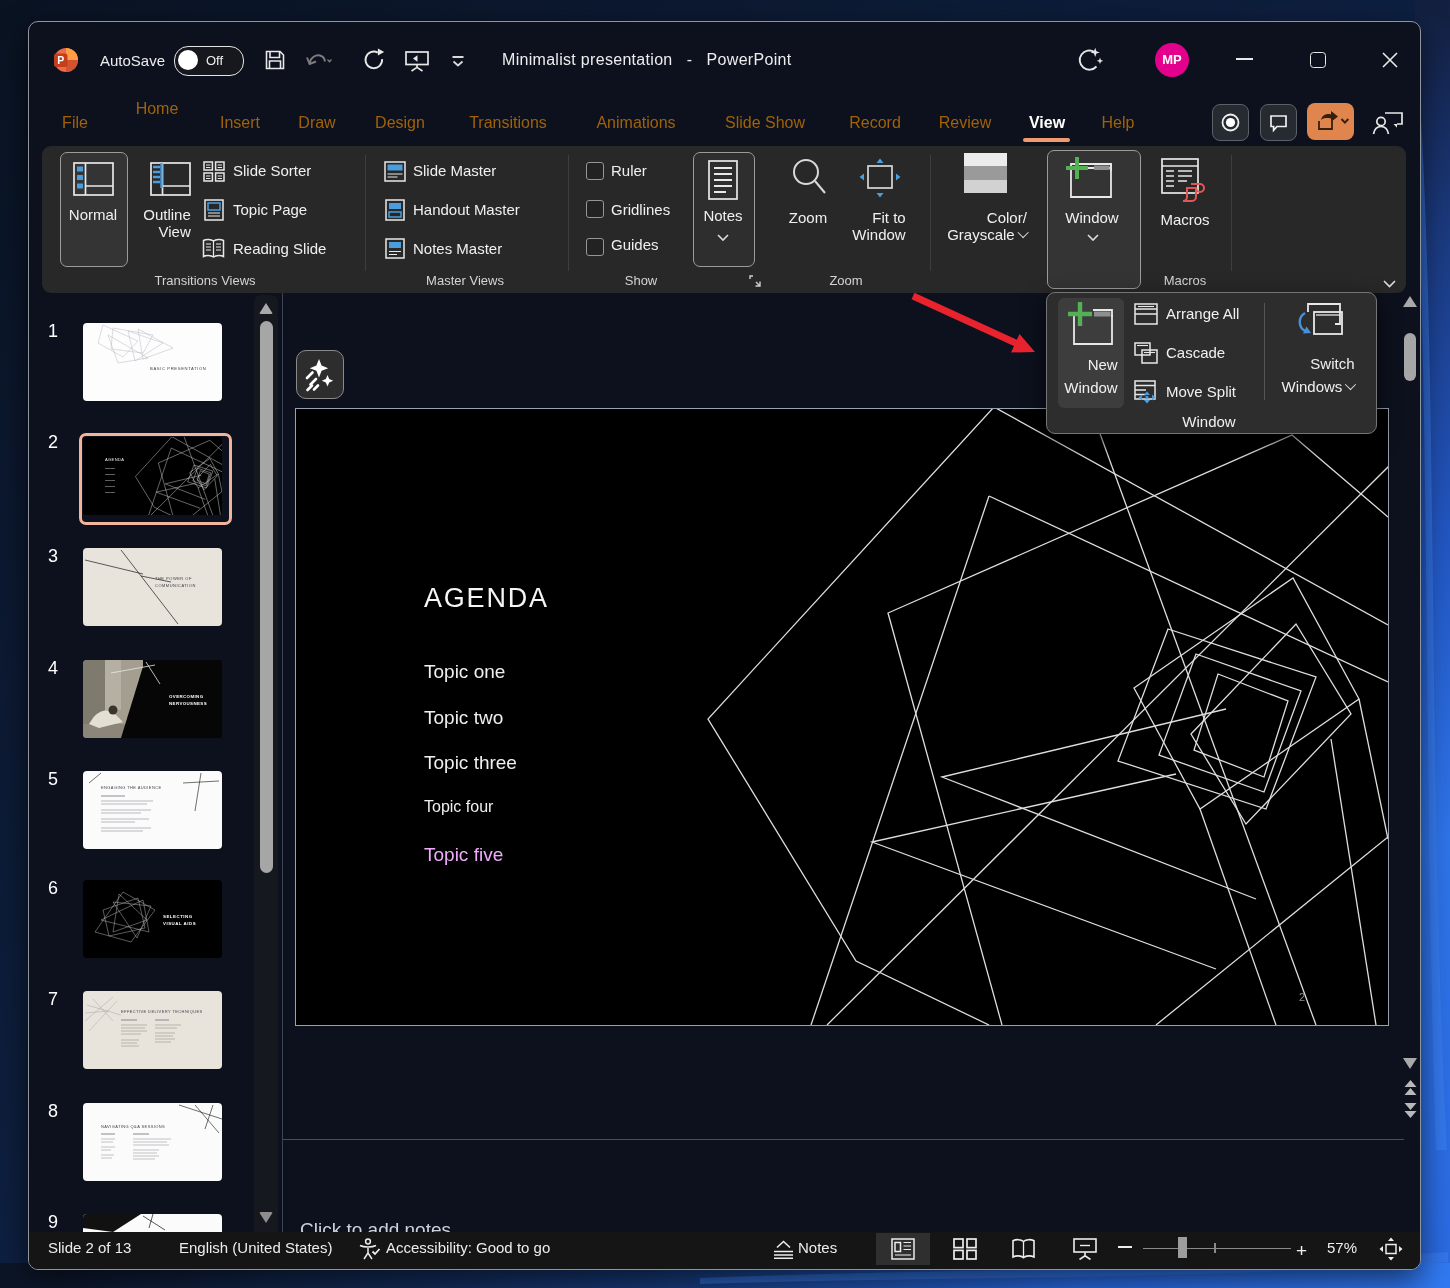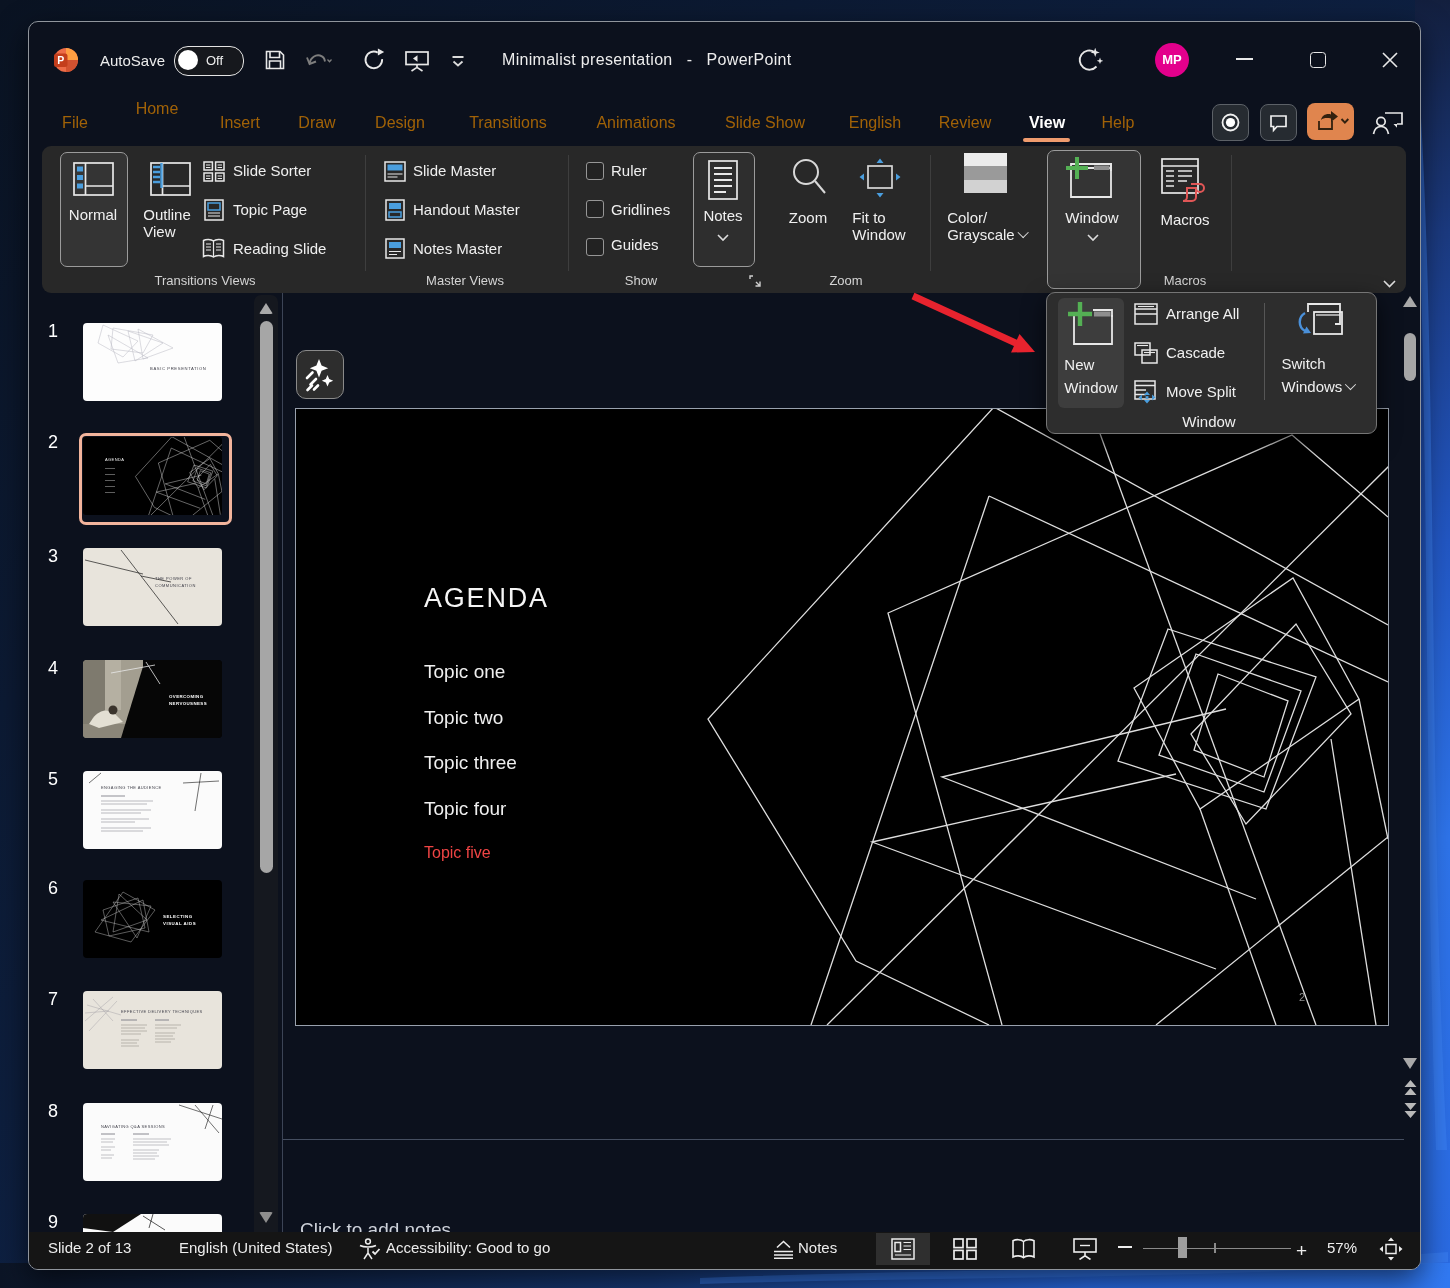--- a/index.html
+++ b/index.html
@@ -11,21 +11,21 @@
 #winc{left:-29px;top:-22px;width:1450px;height:1288px}
 svg{display:block}
 
 .tb-txt{font-size:15px;color:#ededed}
 
 .tab{font-size:16px;color:#a16207;white-space:nowrap;transform:translateX(-50%)}
 
 #ribbon{left:42px;top:146px;width:1364px;height:147px;background:#282828;border-radius:9px}
 .rlbl{font-size:15px;color:#f0f0f0;white-space:nowrap}
 .glbl{font-size:13px;color:#d4d4d4;white-space:nowrap;transform:translateX(-50%)}
-.ctr{transform:translateX(-50%);text-align:left}
+.ctr{transform:translateX(-50%);text-align:right}
 .sep{width:1px;background:#3e3e3e}
 .chk{width:16px;height:16px;border:1.5px solid #969696;border-radius:3px;background:#222}
 
 #ddp{left:1046px;top:292px;width:329px;height:140px;background:#2d2d2d;border:1px solid #757575;border-radius:9px;box-shadow:0 8px 22px rgba(0,0,0,.65)}
 
 .num{font-size:18px;color:#fff}
 .thumb{width:139px;height:78px;border-radius:4px;overflow:hidden}
 
 #sbar{left:29px;top:1232px;width:1392px;height:37px;background:#151515}
 .st{font-size:15px;color:#ededed;white-space:nowrap}
@@ -131,21 +131,21 @@
     </div>
 
     <div class="a tab" style="left:75px;top:114px">File</div>
     <div class="a tab" style="left:157px;top:100px">Home</div>
     <div class="a tab" style="left:240px;top:114px">Insert</div>
     <div class="a tab" style="left:317px;top:114px">Draw</div>
     <div class="a tab" style="left:400px;top:114px">Design</div>
     <div class="a tab" style="left:508px;top:114px">Transitions</div>
     <div class="a tab" style="left:636px;top:114px">Animations</div>
     <div class="a tab" style="left:765px;top:114px">Slide Show</div>
-    <div class="a tab" style="left:875px;top:114px">English</div>
+    <div class="a tab" style="left:875px;top:114px">Record</div>
     <div class="a tab" style="left:965px;top:114px">Review</div>
     <div class="a tab" style="left:1047px;top:114px;font-weight:bold;color:#fff">View</div>
     <div class="a tab" style="left:1118px;top:114px">Help</div>
     <div class="a" style="left:1023px;top:138px;width:47px;height:3.5px;border-radius:2px;background:#ef9b6e"></div>
     <div class="a" style="left:1212px;top:104px;width:35px;height:35px;background:#262b31;border:1px solid #5c6167;border-radius:8px">
       <svg width="35" height="35" viewBox="0 0 35 35" fill="none">
             <circle cx="17.5" cy="17.5" r="8" stroke="#f0f0f0" stroke-width="1.8"></circle>
             <circle cx="17.5" cy="17.5" r="4.6" fill="#fff"></circle>
           </svg>
     </div>
@@ -476,22 +476,22 @@
           <path d="M860,616 L1092,428"></path>
           <path d="M904,400 L980,616"></path>
           <path d="M1063,290 L1092,430"></path>
         </g>
         <text x="1003" y="592" font-size="11" fill="#8f8f8f" font-family="Liberation Sans">2</text>
       </svg>
       <div class="a" style="left:128px;top:174px;font-size:27px;letter-spacing:1.8px;color:#f5f5f5">AGENDA</div>
       <div class="a" style="left:128px;top:252px;font-size:19px;color:#efefef">Topic one</div>
       <div class="a" style="left:128px;top:298px;font-size:19px;color:#efefef">Topic two</div>
       <div class="a" style="left:128px;top:343px;font-size:19px;color:#efefef">Topic three</div>
-      <div class="a" style="left:128px;top:389px;font-size:19px;color:#efefef">Topic four</div>
-      <div class="a" style="left:128px;top:435px;font-size:16px;color:#ef4444">Topic five</div>
+      <div class="a" style="left:128px;top:389px;font-size:16px;color:#efefef">Topic four</div>
+      <div class="a" style="left:128px;top:435px;font-size:19px;color:#f0abfc">Topic five</div>
     </div>
     <div class="a" style="left:283px;top:1139px;width:1121px;height:1px;background:#454e60"></div>
     <div class="a" style="left:300px;top:1219px;font-size:19px;color:#ced2da">Click to add notes</div>
 
     <div class="a" style="left:1403px;top:296px;width:0;height:0;border-left:7px solid transparent;border-right:7px solid transparent;border-bottom:11px solid #a9a9a9"></div>
     <div class="a" style="left:1404px;top:333px;width:12px;height:48px;background:#a6a6a6;border-radius:6px"></div>
     <div class="a" style="left:1403px;top:1058px;width:0;height:0;border-left:7px solid transparent;border-right:7px solid transparent;border-top:11px solid #a9a9a9"></div>
     <div class="a" style="left:1404px;top:1080px">
       <svg width="13" height="38" viewBox="0 0 13 38" fill="#b8b8b8">
         <path d="M6.5 0 L12.5 7 H0.5 Z M6.5 8 L12.5 15 H0.5 Z"></path>

